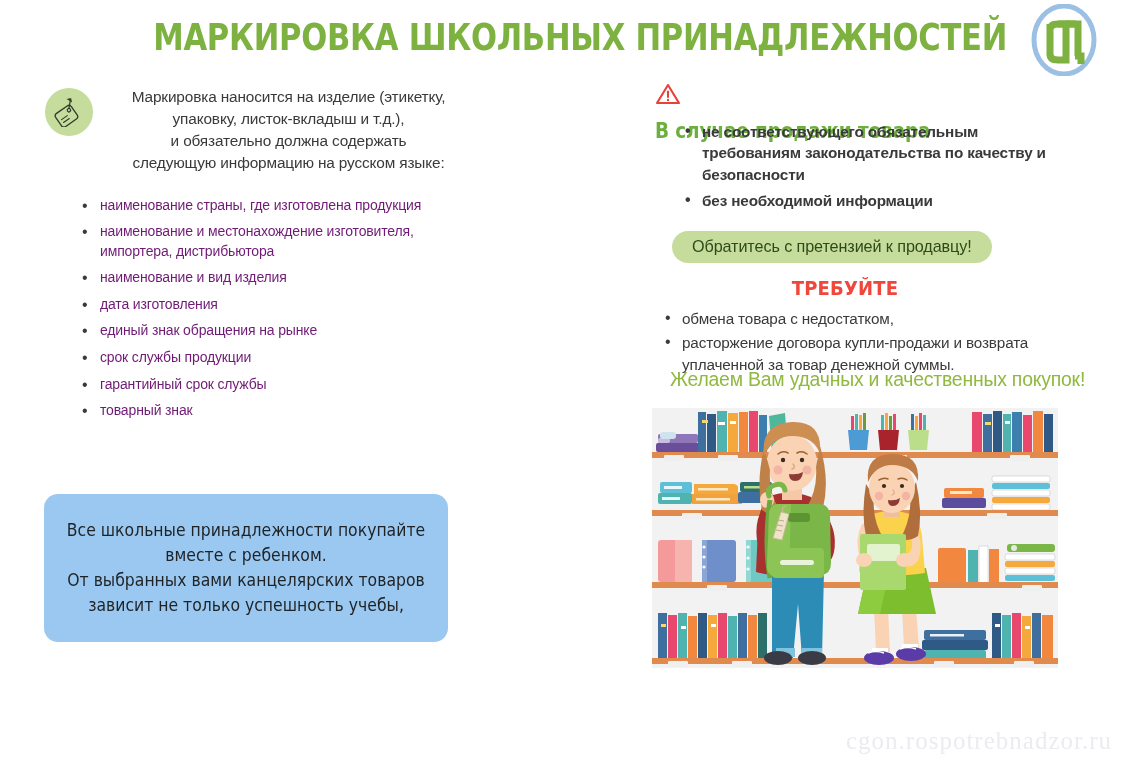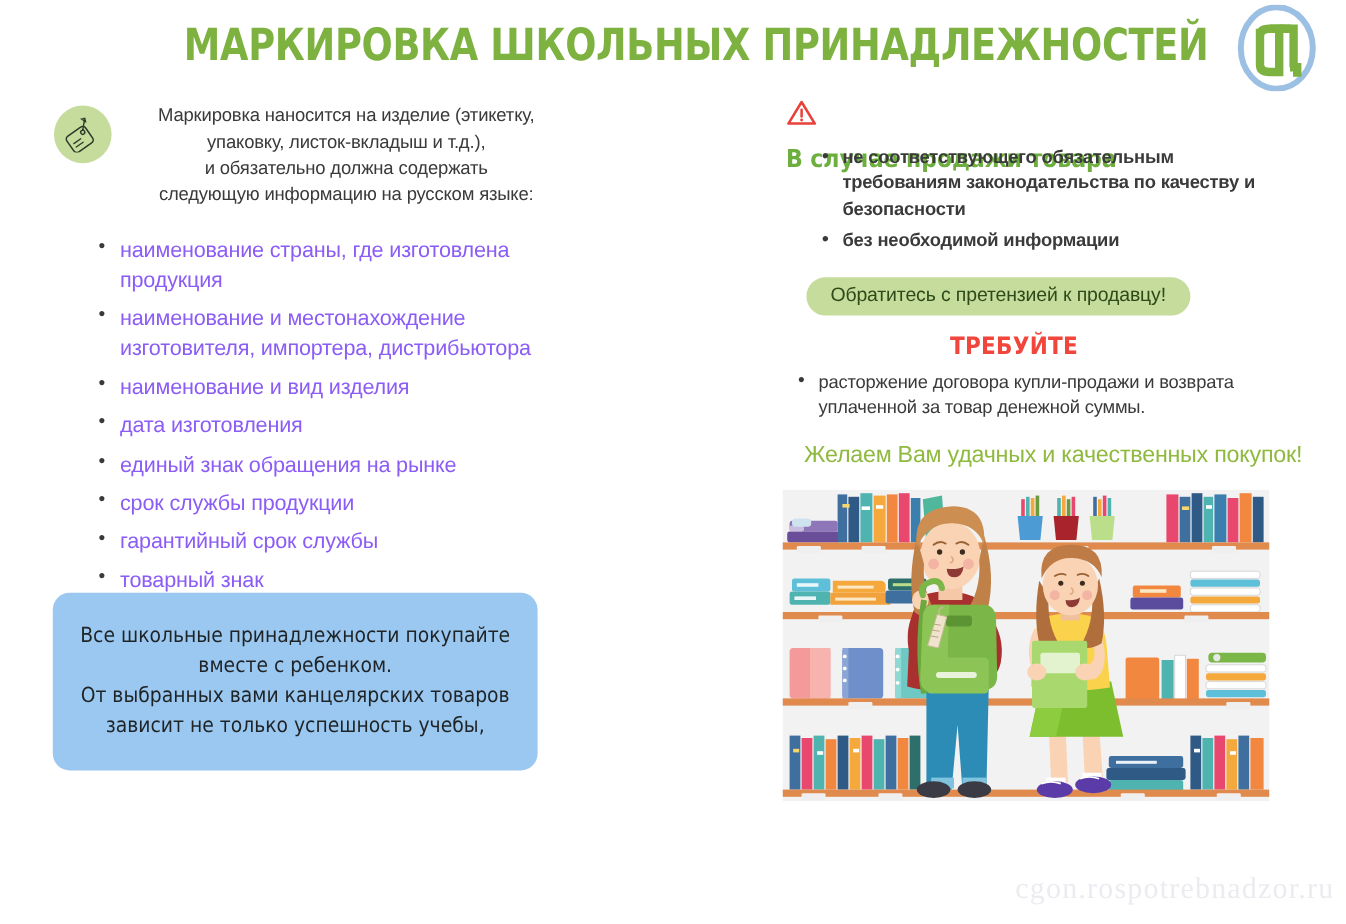--- a/index.html
+++ b/index.html
@@ -43,23 +43,23 @@
     margin-left: 63px;
     font-size: 15.4px;
     line-height: 1.42;
     color: #3A3A3A;
     letter-spacing: -0.15px;
   }
 
   .req-list { margin: 22px 0 0 40px; list-style: none; }
   .req-list li {
     position: relative;
-    font-size: 18px;
+    font-size: 14px;
     line-height: 1.40;
-    color: #8b5cf6;
+    color: #701a75;
     margin-bottom: 7px;
     padding-left: 18px;
     letter-spacing: -0.15px;
   }
   .req-list li::before {
     content: "•";
     position: absolute; left: 0; top: -1px;
     color: #3A3A3A; font-size: 16px;
   }
 
@@ -248,20 +248,21 @@
   <ul class="sale-list">
     <li>не соответствующего обязательным требованиям законодательства по качеству и безопасности</li>
     <li>без необходимой информации</li>
   </ul>
 
   <div class="claim-pill">Обратитесь с претензией к продавцу!</div>
 
   <div class="demand-title">ТРЕБУЙТЕ</div>
 
   <ul class="demand-list">
+    <li>обмена товара с недостатком,</li>
     <li>расторжение договора купли-продажи и возврата уплаченной за товар денежной суммы.</li>
   </ul>
 </div>
 
 <div class="wish-line">Желаем Вам удачных и качественных покупок!</div>
 
 <div class="illustration">
   <svg width="406" height="260" viewBox="0 0 406 260">
     <defs>
       <clipPath id="frame">

